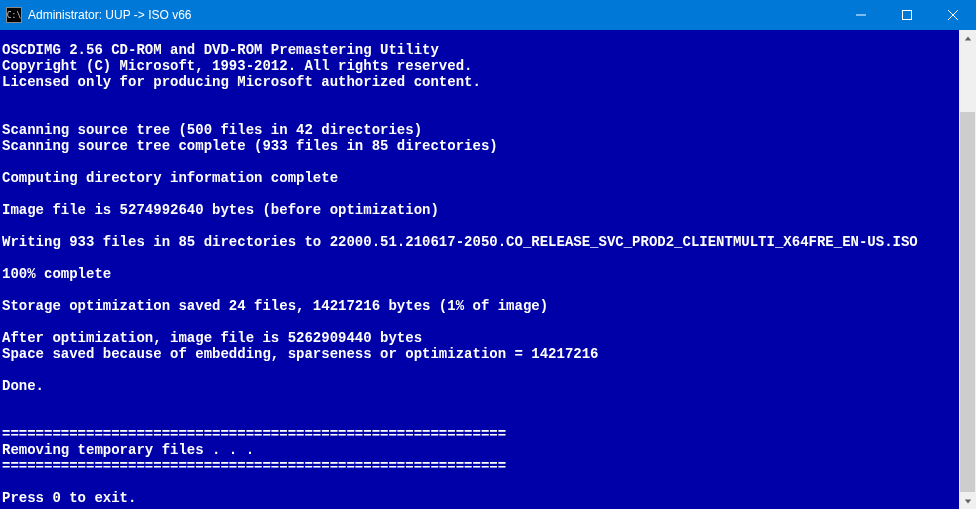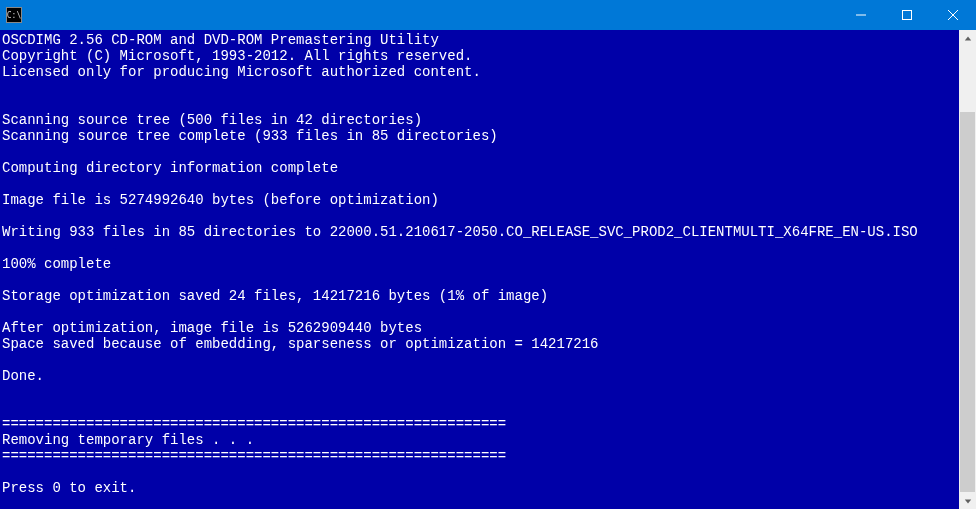--- a/index.html
+++ b/index.html
@@ -55,25 +55,25 @@
       align-items: center;
       justify-content: center;
       color: white;
       cursor: default;
     }
     .win-btn svg {
       width: 10px;
       height: 10px;
     }
     .terminal {
-      padding: 2px 0 0 2px;
+      padding: 12px 0 0 2px;
       color: #ffffff;
       line-height: 16px;
       white-space: pre;
-      font-weight: normal;
+      font-weight: bold;
       font-family: Consolas, 'Courier New', monospace;
     }
     .scrollbar {
       position: absolute;
       right: 0;
       top: 30px;
       width: 17px;
       height: 479px;
       background: #f0f0f0;
     }
@@ -105,20 +105,21 @@
     }
   </style>
 </head>
 <body>
 
 <div class="titlebar">
   <div class="titlebar-left">
     <div class="app-icon">
       <span>C:\</span>
     </div>
+    <span>Administrator:  UUP -&gt; ISO v66</span>
   </div>
   <div class="titlebar-right">
     <div class="win-btn">
       <svg viewBox="0 0 10 10">
           <line x1="0" y1="5" x2="10" y2="5" stroke="white" stroke-width="1"></line>
         </svg>
     </div>
     <div class="win-btn">
       <svg viewBox="0 0 10 10">
           <rect x="0.5" y="0.5" width="9" height="9" fill="none" stroke="white" stroke-width="1"></rect>

